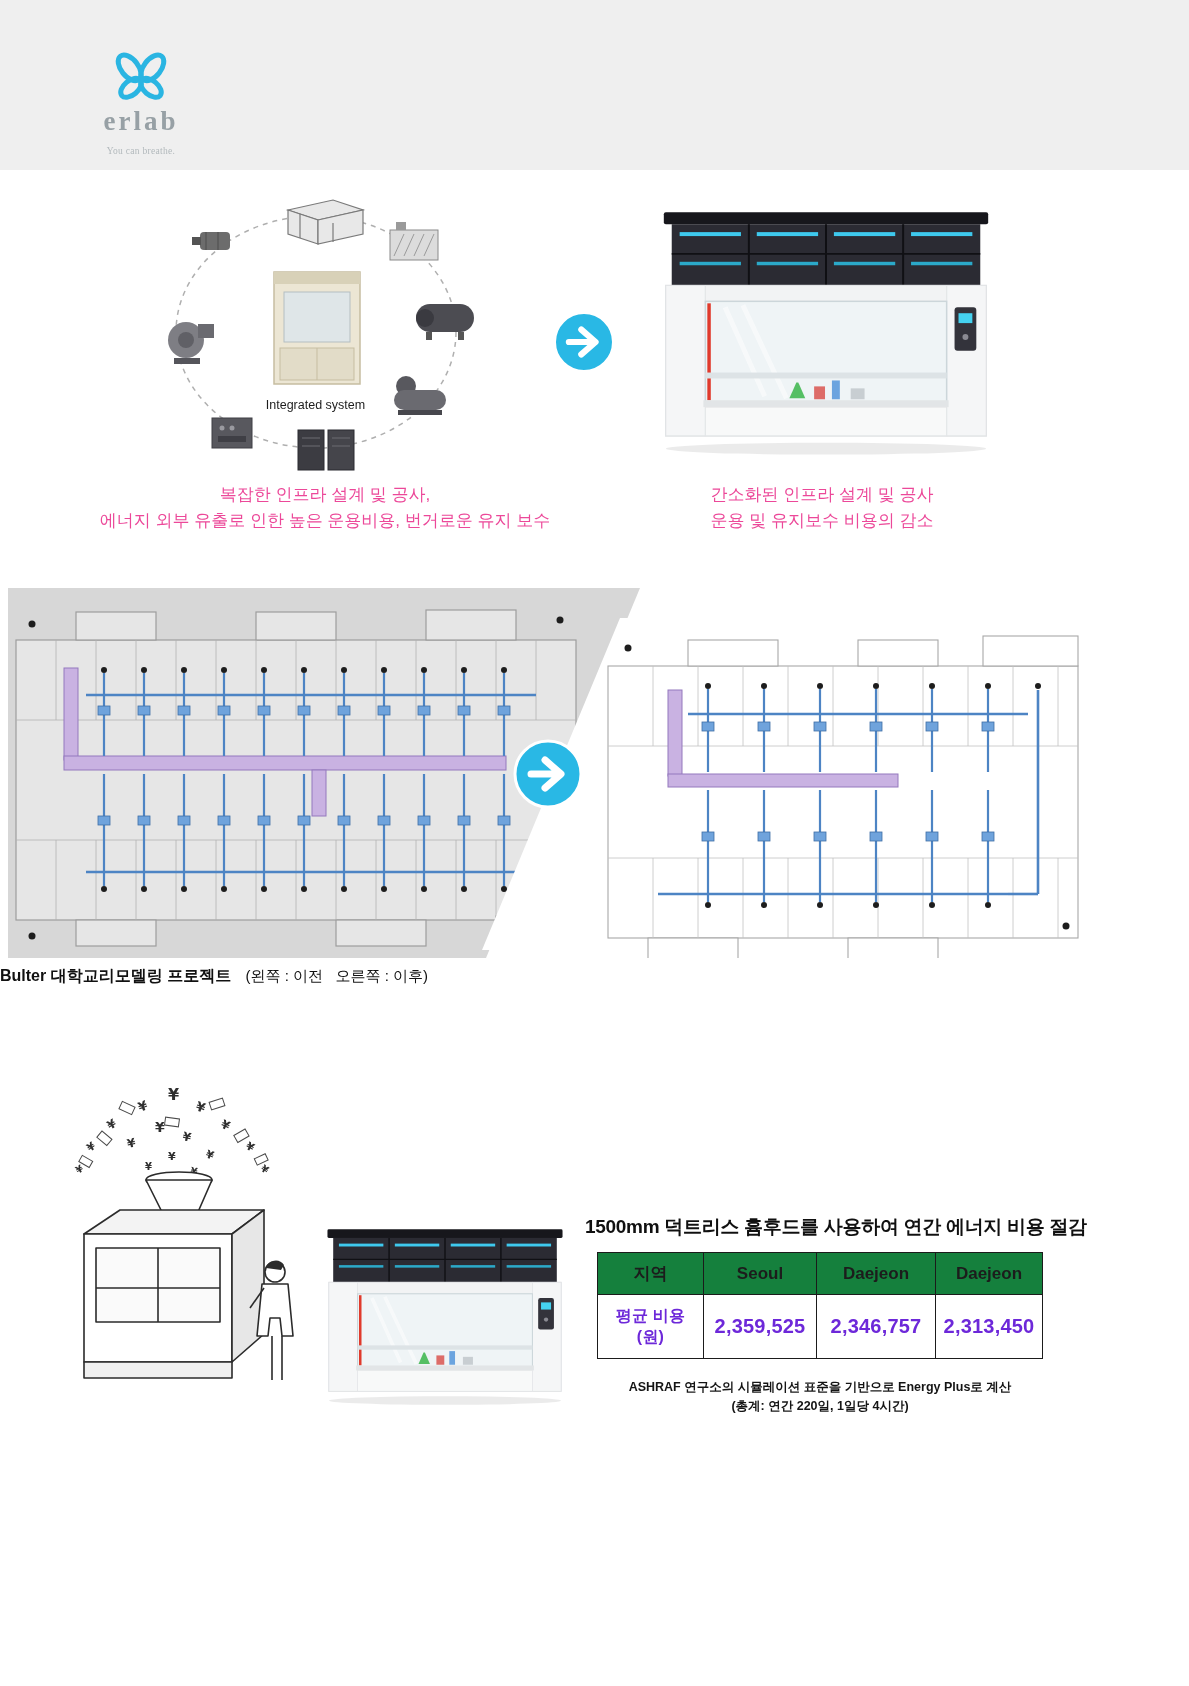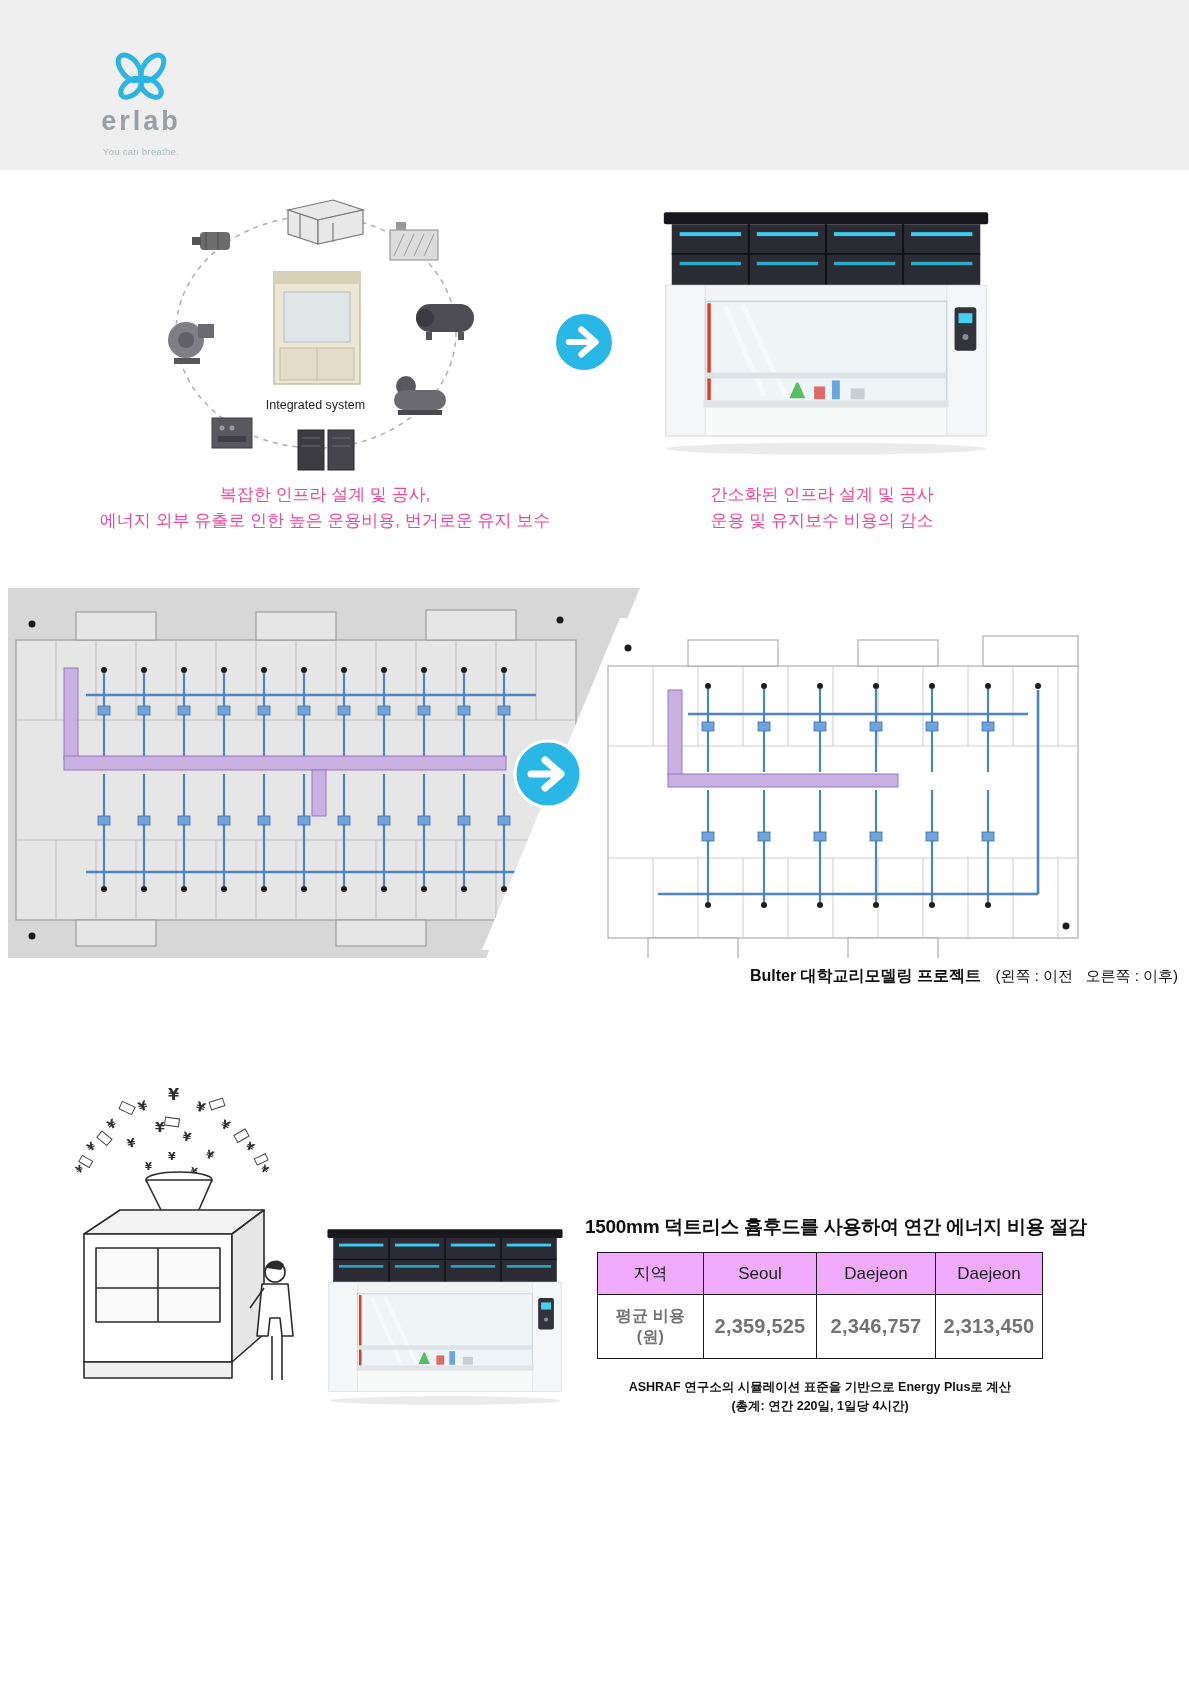--- a/index.html
+++ b/index.html
@@ -1,20 +1,20 @@
 <!DOCTYPE html>
 <html><head>
 <meta charset="utf-8">
 <style>
   * { box-sizing: border-box; }
   body { margin: 0; background: #ffffff; font-family: "Liberation Sans", sans-serif; }
   .page { position: relative; width: 1189px; height: 1686px; margin: 0 auto; background: #ffffff; overflow: hidden; }
 
   
-  .header { position: absolute; left: 0; top: 0; width: 100%; height: 170px; background: #efefef; }
+  .header { position: absolute; left: 0; top: 0; width: 100%; height: 170px; background: #efefef; font-family: Liberation Serif, serif; }
   .logo { position: absolute; left: 86px; top: 46px; width: 110px; text-align: center; }
   .logo svg { display: block; margin: 0 auto; }
   .logo-text { font-size: 27px; font-weight: 600; color: #97a0a5; letter-spacing: 3px; line-height: 1; margin-top: 4px; }
   .logo-tagline { font-size: 9.5px; color: #b2b9bc; margin-top: 11px; letter-spacing: 0.3px; }
   .page-title { position: absolute; top: 94px; right: 170px; margin: 0; font-size: 31px; font-weight: 800; color: #121212; letter-spacing: -0.5px; white-space: nowrap; }
 
   
   .integrated { position: absolute; left: 148px; top: 192px; width: 335px; height: 290px; text-decoration: underline; }
   .integrated svg { width: 100%; height: 100%; display: block; }
   .integrated-label { position: absolute; left: 0; right: 0; top: 206px; text-align: center; font-size: 12.5px; color: #1d1d1d; }
@@ -24,33 +24,33 @@
   .gfh1 { position: absolute; left: 648px; top: 208px; width: 356px; height: 248px; }
   .gfh1 svg, .gfh2 svg { width: 100%; height: 100%; display: block; }
   .caption { position: absolute; margin: 0; text-align: center; font-size: 17px; line-height: 1.55; color: #ec4899; }
   .caption-left { left: 55px; top: 482px; width: 540px; }
   .caption-right { left: 672px; top: 482px; width: 300px; }
 
   
   .plans { position: absolute; left: 8px; top: 588px; width: 1075px; height: 370px; }
   .plans svg { width: 100%; height: 100%; display: block; }
   .arrow2 { position: absolute; left: 512px; top: 738px; width: 72px; height: 72px; }
-  .plan-caption { position: absolute; left: 0; top: 966px; width: 1178px; margin: 0; text-align: right; font-size: 16px; color: #111; }
+  .plan-caption { position: absolute; left: 0; top: 966px; width: 1178px; margin: 0; text-align: left; font-size: 16px; color: #111; }
   .cap-bold { font-weight: 700; }
   .cap-note { font-weight: 500; font-size: 15px; white-space: pre; margin-left: 10px; }
 
   
   .money { position: absolute; left: 50px; top: 1082px; width: 265px; height: 325px; }
   .money svg { width: 100%; height: 100%; display: block; }
   .gfh2 { position: absolute; left: 316px; top: 1216px; width: 258px; height: 200px; }
   .energy-title { position: absolute; left: 585px; top: 1214px; width: 470px; margin: 0; font-size: 19px; font-weight: 700; color: #101010; text-align: center; letter-spacing: -0.3px; white-space: nowrap; }
   .cost-table { position: absolute; left: 597px; top: 1252px; width: 445px; border-collapse: collapse; table-layout: fixed; }
   .cost-table th, .cost-table td { border: 1.6px solid #1b1b1b; text-align: center; vertical-align: middle; padding: 0; }
-  .cost-table th { background: #f0abfc; height: 42px; font-size: 17px; font-weight: 400; color: #1c1c1c; }
-  .cost-table td { background: #ffffff; height: 64px; font-size: 20px; font-weight: 600; color: #737373; letter-spacing: 0.2px; }
+  .cost-table th { background: #15803d; height: 42px; font-size: 17px; font-weight: 700; color: #1c1c1c; }
+  .cost-table td { background: #ffffff; height: 64px; font-size: 20px; font-weight: 600; color: #6d28d9; letter-spacing: 0.2px; }
   .cost-table td.row-label { font-size: 16px; line-height: 1.3; }
   .footnote { position: absolute; left: 585px; top: 1378px; width: 470px; margin: 0; text-align: center; font-size: 12.5px; font-weight: 600; color: #141414; line-height: 1.55; }
 </style>
 </head>
 <body>
 
 <svg width="0" height="0" style="position:absolute" aria-hidden="true">
   <defs>
     <g id="gfh-hood">
       <ellipse cx="180" cy="243" rx="162" ry="6" fill="#000000" opacity="0.08"></ellipse>

